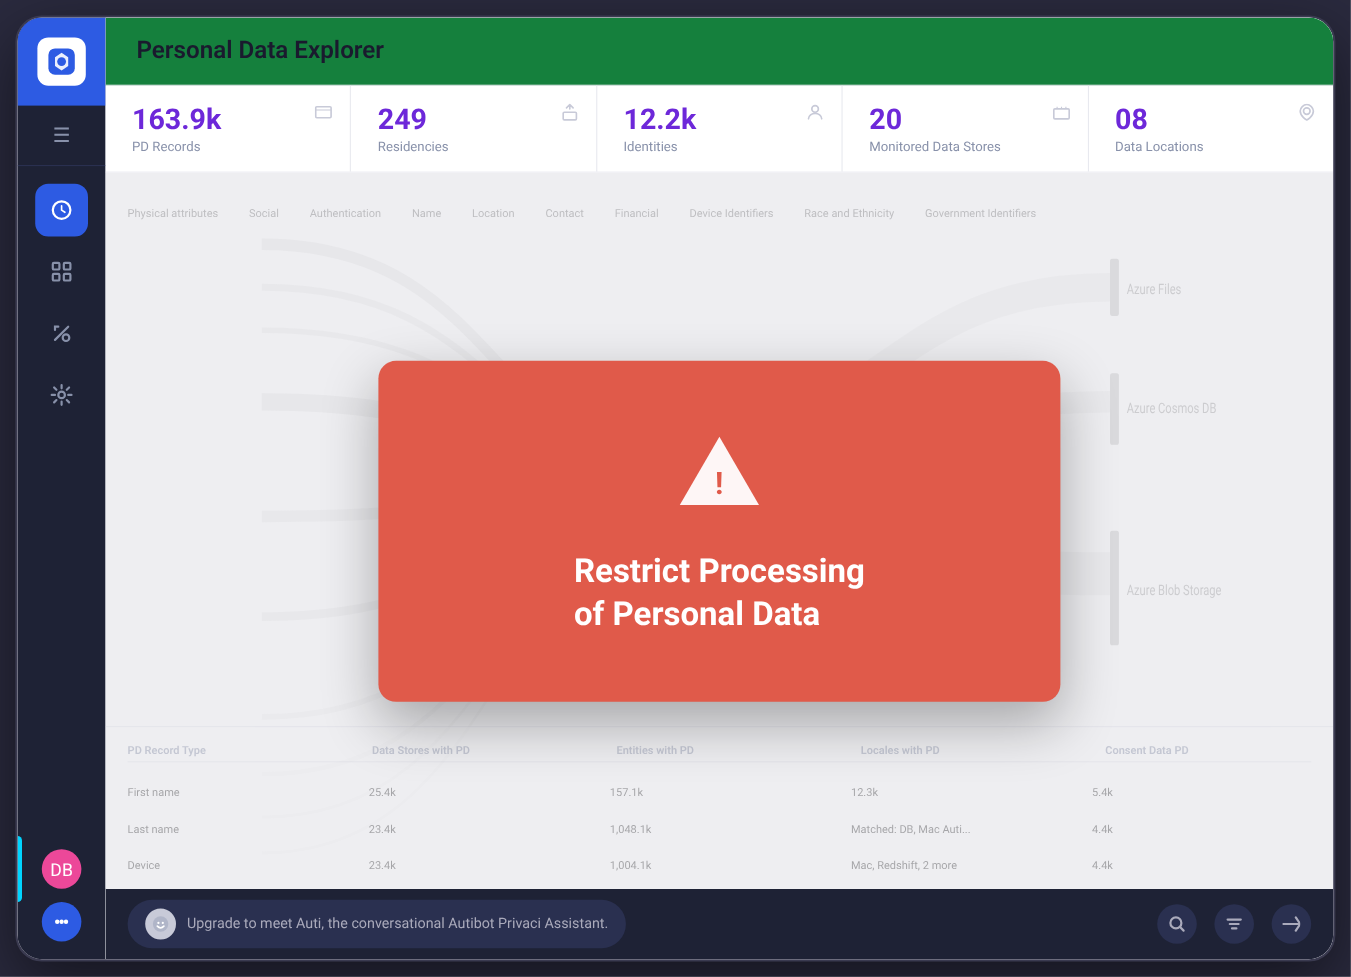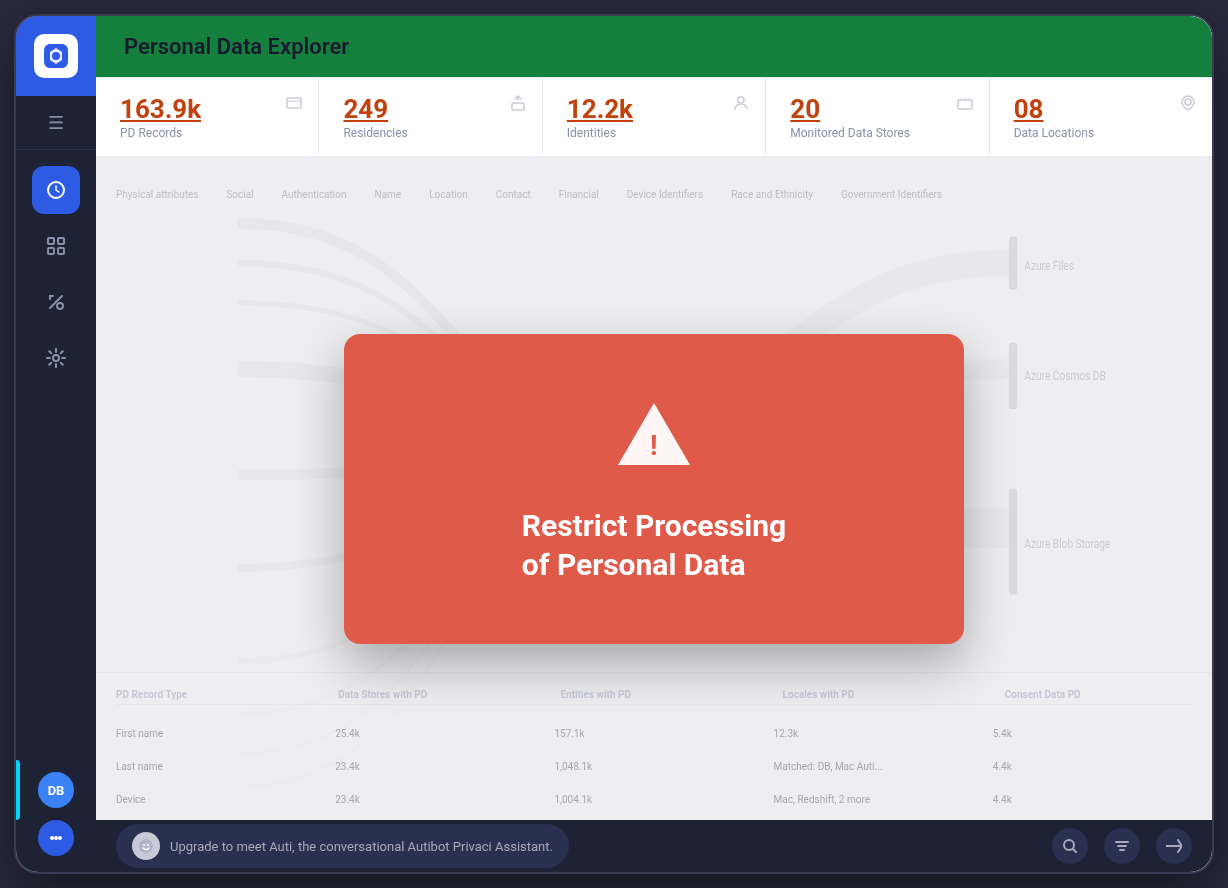--- a/index.html
+++ b/index.html
@@ -92,27 +92,27 @@
       display: flex;
       flex-direction: column;
       align-items: center;
       gap: 12px;
       padding: 16px 0;
     }
     .avatar {
       width: 36px;
       height: 36px;
       border-radius: 50%;
-      background: #3b82f6;
+      background: #ec4899;
       display: flex;
       align-items: center;
       justify-content: center;
       color: white;
-      font-weight: bold;
-      font-size: 13px;
+      font-weight: normal;
+      font-size: 16px;
     }
     .dots-icon {
       width: 36px;
       height: 36px;
       border-radius: 50%;
       background: #2d5be3;
       display: flex;
       align-items: center;
       justify-content: center;
       color: white;
@@ -150,22 +150,21 @@
       padding: 16px 24px;
       border-right: 1px solid #e8e9ef;
       display: flex;
       flex-direction: column;
       position: relative;
     }
     .stat-item:last-child { border-right: none; }
     .stat-value {
       font-size: 26px;
       font-weight: 700;
-      color: #c2410c;
-      text-decoration: underline;
+      color: #6d28d9;
     }
     .stat-label {
       font-size: 12px;
       color: #8891aa;
       margin-top: 2px;
     }
     .stat-icon {
       position: absolute;
       top: 16px;
       right: 16px;
@@ -268,21 +267,21 @@
     }
     .modal-title {
       font-size: 30px;
       font-weight: 700;
       color: white;
       text-align: left;
       line-height: 1.3;
     }
     
     .bottom-bar {
-      height: 52px;
+      height: 64px;
       background: #1e2235;
       display: flex;
       align-items: center;
       justify-content: space-between;
       padding: 0 20px;
       flex-shrink: 0;
     }
     .chat-bubble {
       display: flex;
       align-items: center;

